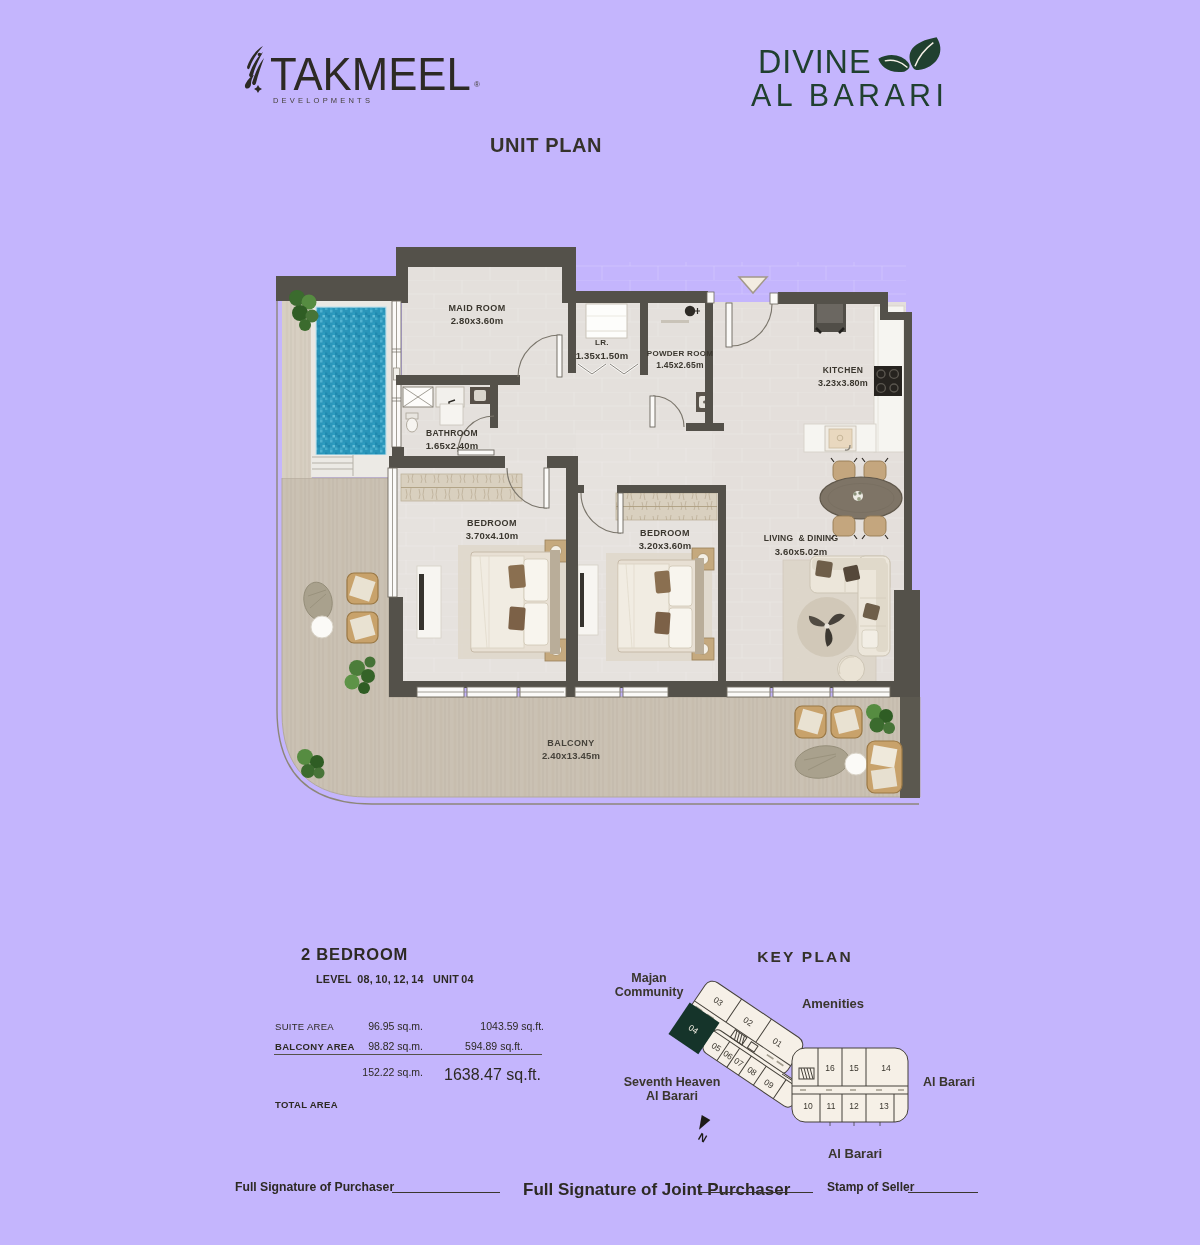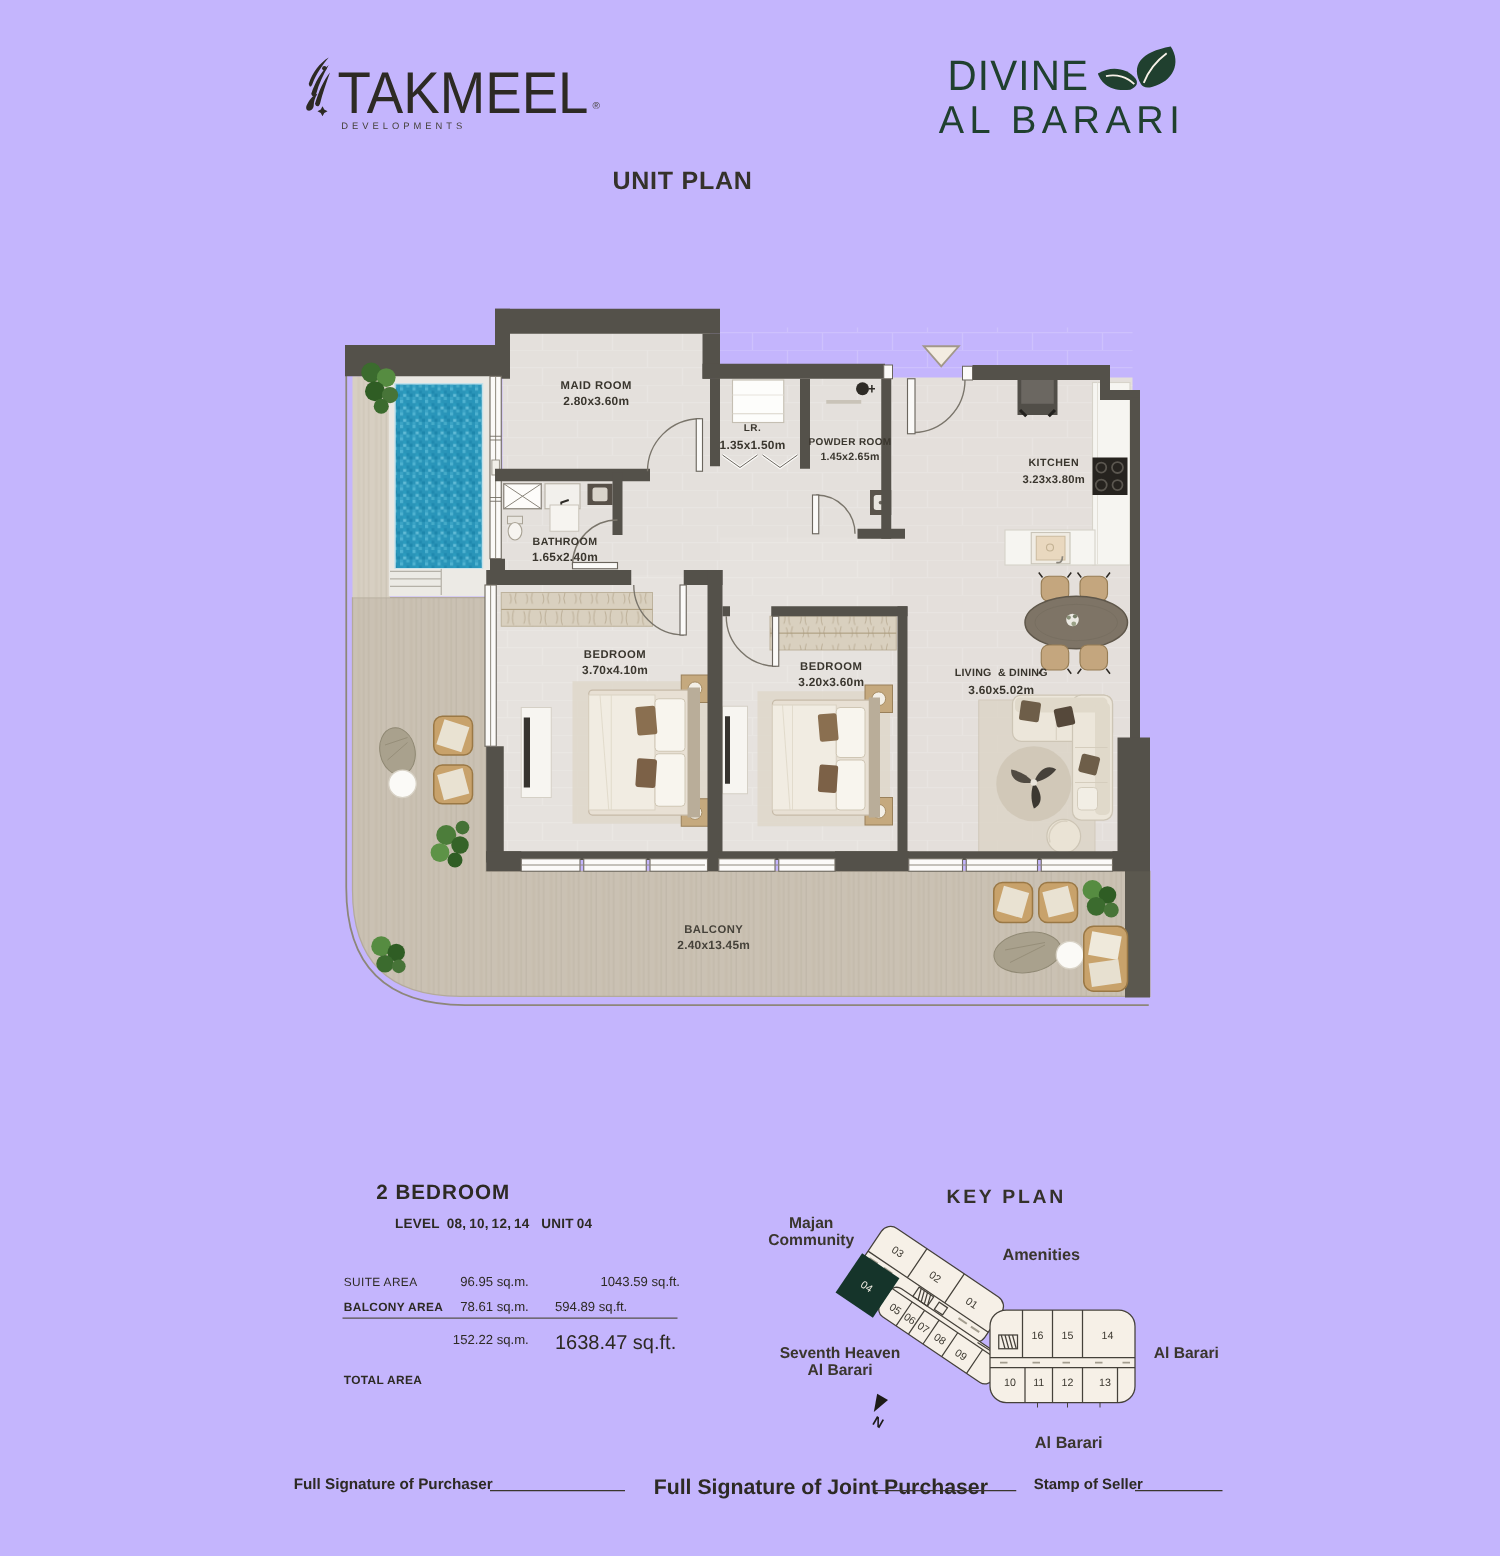--- a/index.html
+++ b/index.html
@@ -574,23 +574,23 @@
 <div class="abs" style="left:433px;top:972.5px;font-size:10.8px;font-weight:bold;color:#2d2a24;letter-spacing:0.2px">UNIT 04</div>
 
 <div class="abs" style="left:275px;top:1021px;font-size:9.5px;font-weight:normal;color:#2d2a24;letter-spacing:0.3px">SUITE AREA</div>
 
 <div class="abs" style="left:339px;top:1020px;width:84px;text-align:right;font-size:10.5px;color:#2d2a24">96.95 sq.m.</div>
 
 <div class="abs" style="left:444px;top:1020px;width:100px;text-align:right;font-size:10.5px;color:#2d2a24">1043.59 sq.ft.</div>
 
 <div class="abs" style="left:275px;top:1041px;font-size:9.5px;font-weight:bold;color:#2d2a24;letter-spacing:0.3px">BALCONY AREA</div>
 
-<div class="abs" style="left:339px;top:1040px;width:84px;text-align:right;font-size:10.5px;color:#2d2a24">78.61 sq.m.</div>
-
-<div class="abs" style="left:444px;top:1040px;width:100px;text-align:left;font-size:10.5px;color:#2d2a24">594.89 sq.ft.</div>
+<div class="abs" style="left:339px;top:1040px;width:84px;text-align:right;font-size:10.5px;color:#2d2a24">98.82 sq.m.</div>
+
+<div class="abs" style="left:444px;top:1040px;width:100px;text-align:center;font-size:10.5px;color:#2d2a24">594.89 sq.ft.</div>
 
 <div class="abs" style="left:274px;top:1054px;width:268px;height:1.3px;background:#55524a"></div>
 
 <div class="abs" style="left:275px;top:1099px;font-size:9.5px;font-weight:bold;color:#2d2a24;letter-spacing:0.3px">TOTAL AREA</div>
 
 <div class="abs" style="left:339px;top:1066px;width:84px;text-align:right;font-size:10.5px;color:#2d2a24">152.22 sq.m.</div>
 
 <div class="abs" style="left:444px;top:1066px;width:100px;text-align:left;font-size:16px;color:#2d2a24">1638.47 sq.ft.</div>
 
 <div class="abs" style="left:235px;top:1180px;font-size:12.2px;font-weight:bold;color:#2d2a24">Full Signature of Purchaser</div>

